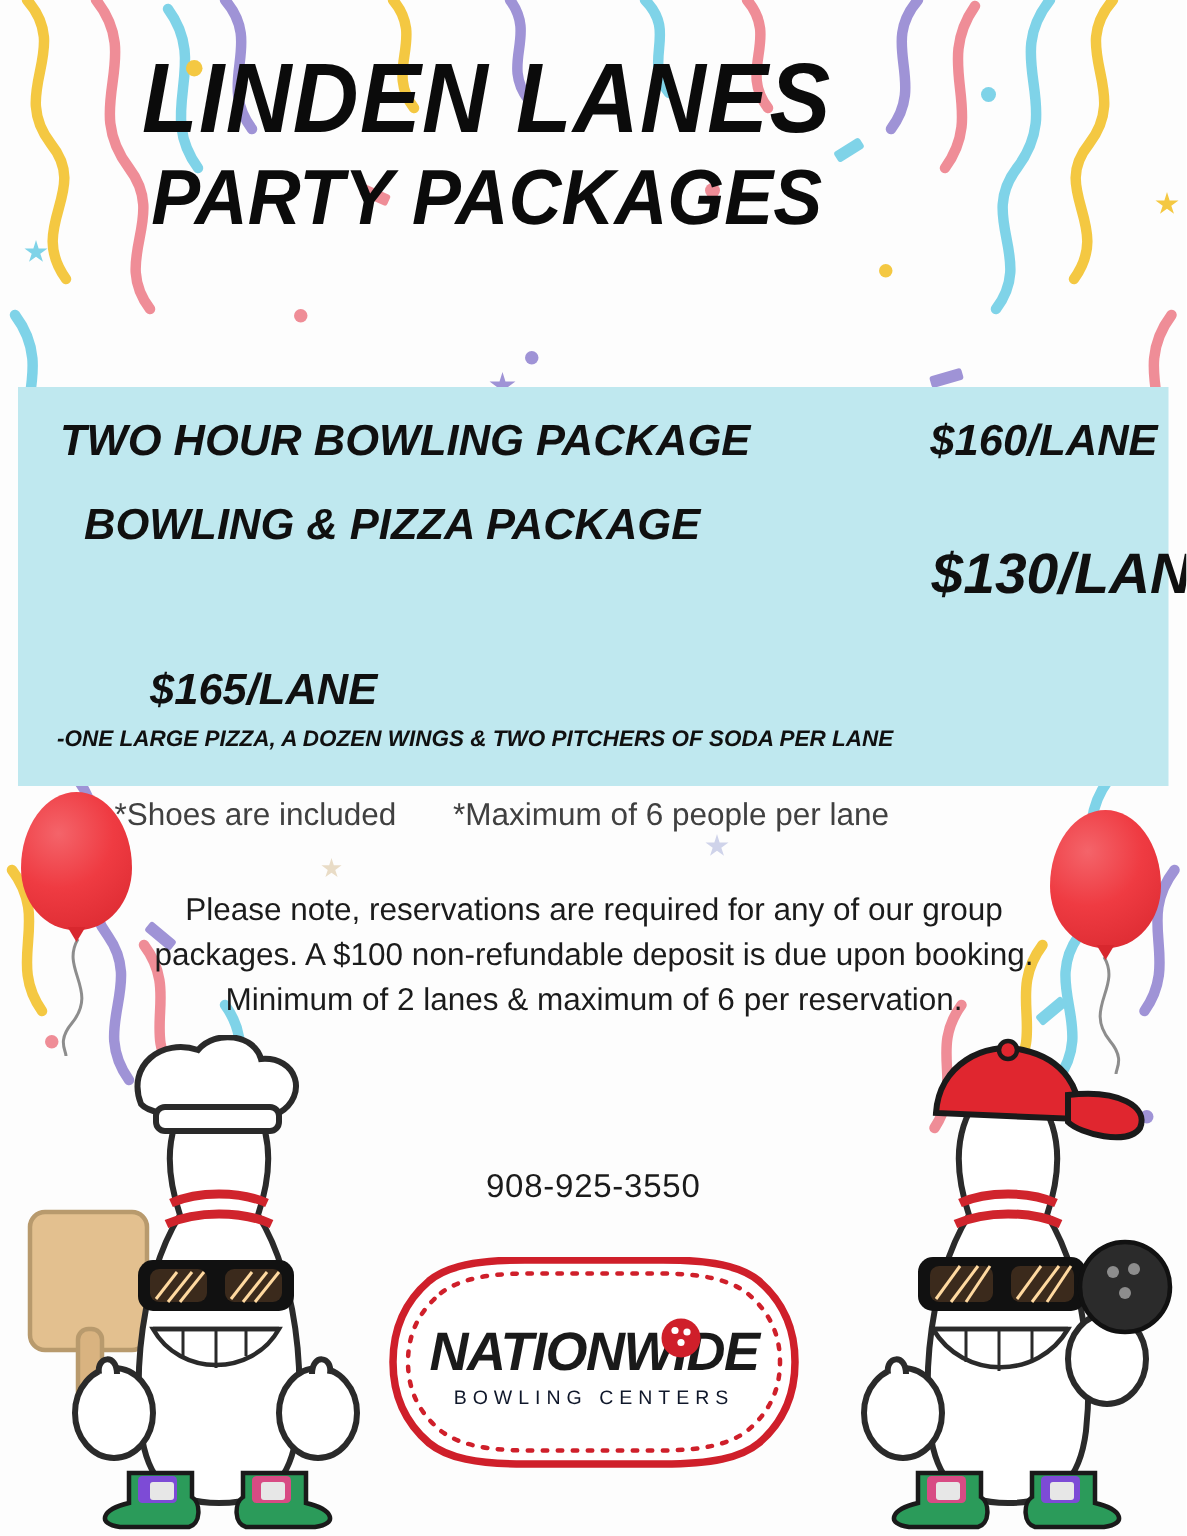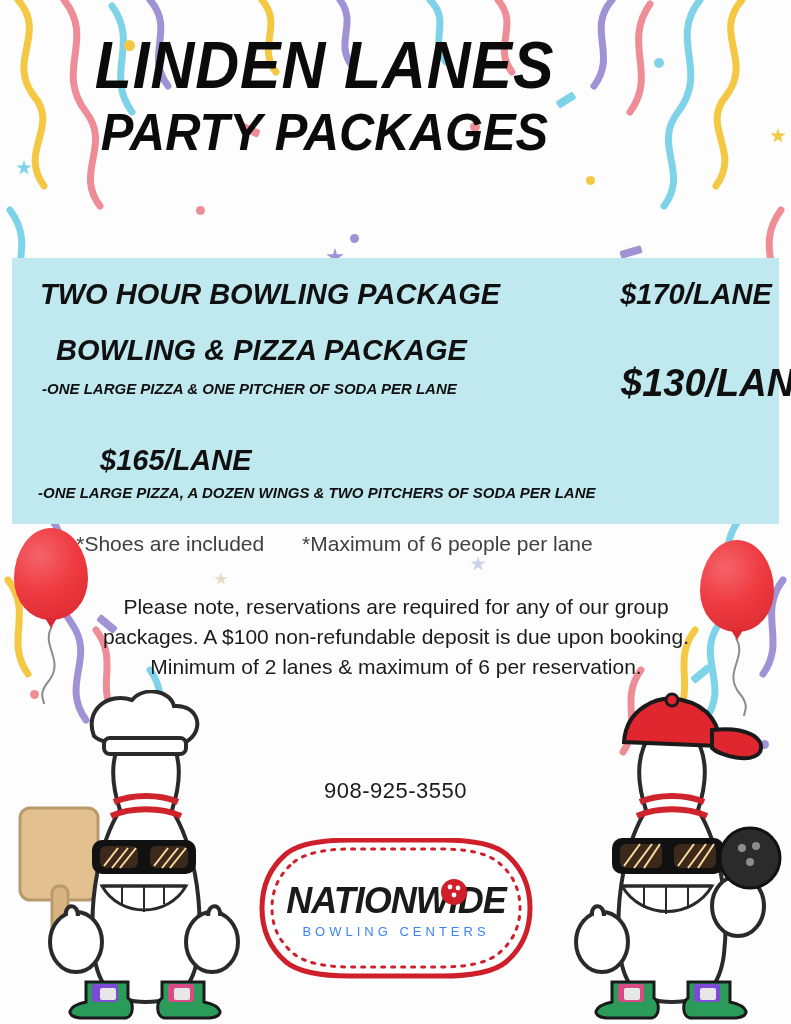--- a/index.html
+++ b/index.html
@@ -149,21 +149,21 @@
   .logo-text {
     position: absolute; left: 0; top: 42px; width: 276px;
     text-align: center;
     font-weight: bold; font-style: italic;
     font-size: 36px; color: #1a1a1a;
     letter-spacing: -1px;
   }
   .logo-sub {
     position: absolute; left: 0; top: 86px; width: 276px;
     text-align: center;
-    font-size: 13px; color: #3b82f6;
+    font-size: 13px; color: #0f172a;
     letter-spacing: 4px;
   }
 </style>
 </head>
 <body>
 
 <div id="poster">
 
   <svg class="streamer" width="791" height="300" viewBox="0 0 791 300" style="left:0;top:0;">
     <g fill="none" stroke-width="7" stroke-linecap="round">
@@ -230,28 +230,27 @@
 
   <div class="title-wrap">
     <div class="title">LINDEN LANES</div>
     <div class="subtitle">PARTY PACKAGES</div>
   </div>
 
   <div class="band">
 
     <div class="pkg-row" id="row1">
       <span class="pkg-name">TWO HOUR BOWLING PACKAGE</span>
-      <span class="pkg-price">$170/LANE</span>
+      <span class="pkg-price">$160/LANE</span>
     </div>
 
     <div class="pkg-row" id="row2">
       <span class="pkg-name">BOWLING &amp; PIZZA PACKAGE</span>
       <span class="pkg-price">$130/LANE</span>
     </div>
-    <div class="pkg-note" id="note2">-ONE LARGE PIZZA &amp; ONE PITCHER OF SODA PER LANE</div>
 
     <div class="pkg-row" id="row3">
       <span class="pkg-price">$165/LANE</span>
     </div>
     <div class="pkg-note" id="note3">-ONE LARGE PIZZA, A DOZEN WINGS &amp; TWO PITCHERS OF SODA PER LANE</div>
   </div>
 
   <div class="asterisks">
     <span>*Shoes are included</span>
     <span>*Maximum of 6 people per lane</span>

